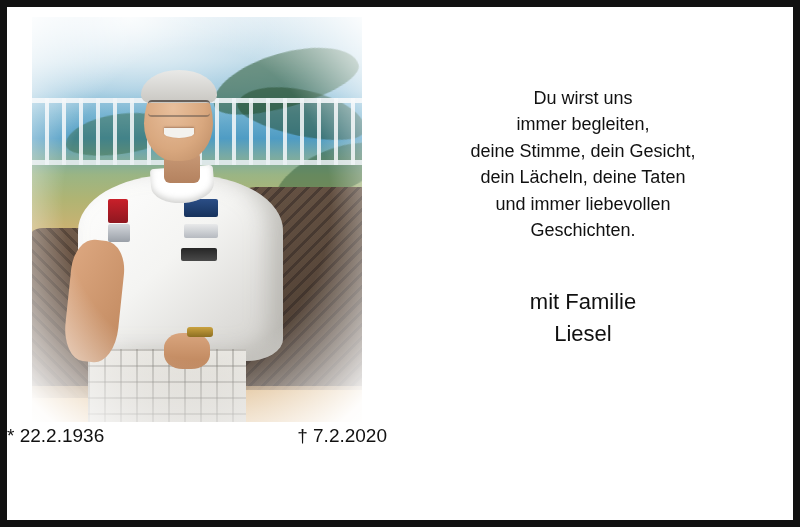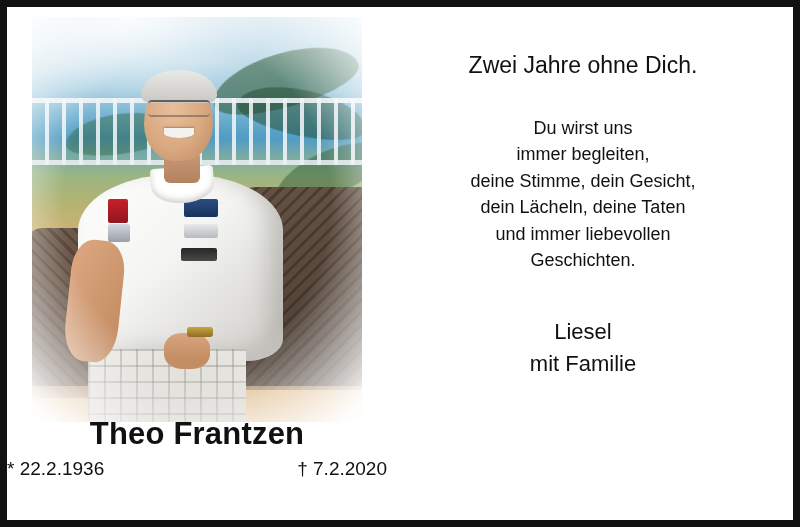--- a/index.html
+++ b/index.html
@@ -363,39 +363,37 @@
         <div class="collar"></div>
         <div class="neck"></div>
         <div class="head"></div>
         <div class="hair"></div>
         <div class="glasses"></div>
         <div class="mouth"></div>
       </div>
     </div>
 
     <div class="name-block">
-      <div class="deceased-name">Theo Frantzen</div>
       <div class="dates-row">
         <span class="date-item">* 22.2.1936</span>
         <span class="date-item">† 7.2.2020</span>
       </div>
     </div>
   </div>
 
   <div class="right-col">
-    <div class="headline">Zwei Jahre ohne Dich.</div>
 
     <div class="verse">
       <div>Du wirst uns</div>
       <div>immer begleiten,</div>
       <div>deine Stimme, dein Gesicht,</div>
       <div>dein Lächeln, deine Taten</div>
       <div>und immer liebevollen</div>
       <div>Geschichten.</div>
     </div>
 
     <div class="closing">
+      <div class="survivor">mit Familie</div>
       <div class="survivor">Liesel</div>
-      <div class="survivor">mit Familie</div>
     </div>
   </div>
 
 </div>
 
 </body></html>

